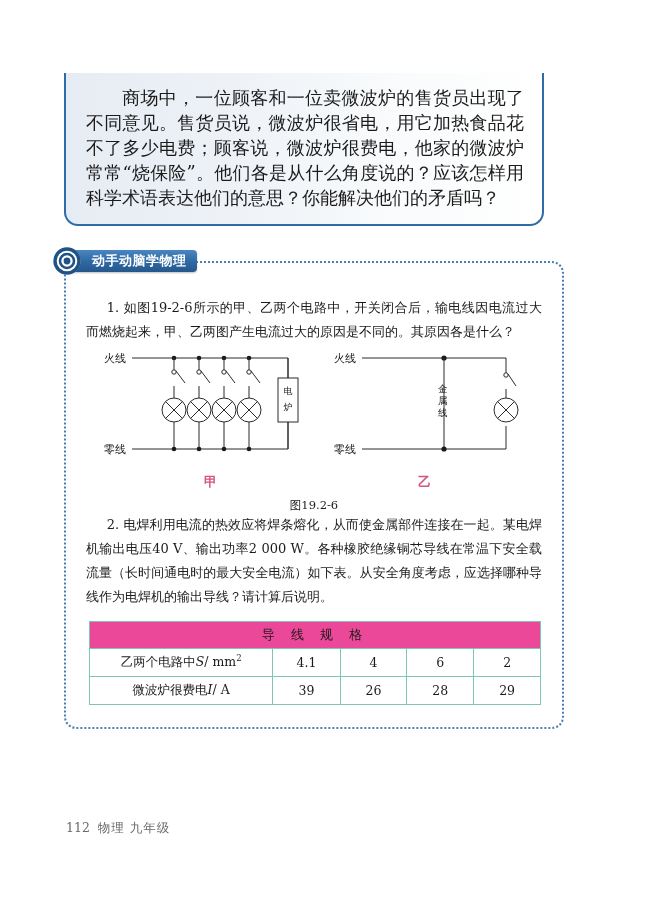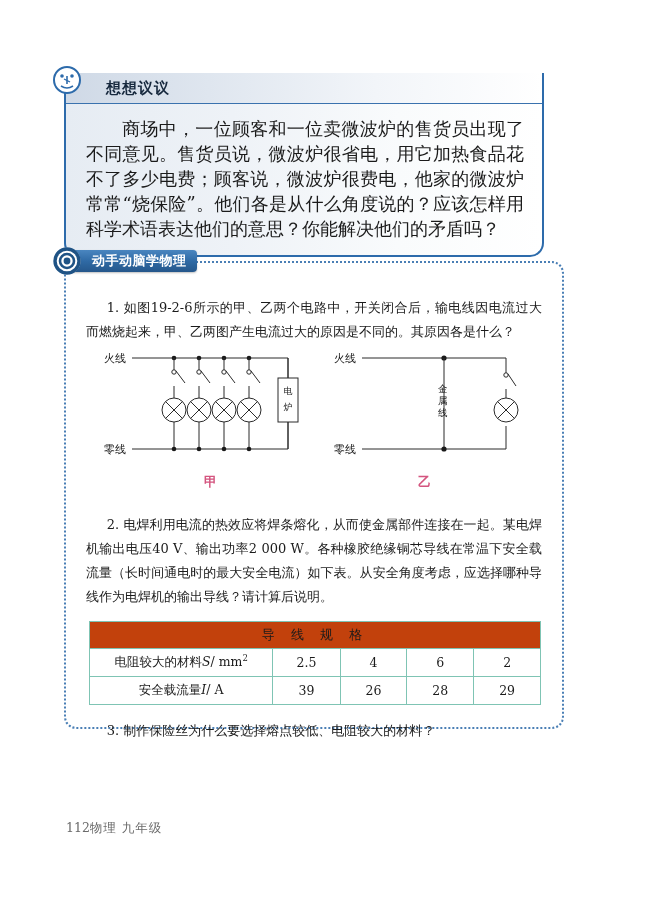--- a/index.html
+++ b/index.html
@@ -165,21 +165,21 @@
   #spec-table td, #spec-table th {
     border: 1px solid #7fc4b4;
     text-align: center;
     font-size: 12.5px;
     color: #1b1b1b;
     font-weight: normal;
     height: 27px;
     padding: 0 4px;
   }
   #spec-table .tbl-title {
-    background: #c2410c;
+    background: #ec4899;
     letter-spacing: 6px;
     font-weight: normal;
     font-size: 13px;
     height: 26px;
   }
   #spec-table .rowhead {
     width: 196px;
     text-align: center;
   }
   #spec-table .datacell { width: 64px; }
@@ -188,38 +188,27 @@
 
   
   #footer {
     position: absolute;
     left: 66px;
     top: 820px;
     font-size: 12.5px;
     color: #6a6a6a;
     font-family: "DejaVu Serif", "Liberation Serif", serif;
   }
-  #footer .pageno { margin-right: 0; }
+  #footer .pageno { margin-right: 8px; }
   #footer .subj { letter-spacing: 1px; }
 </style>
 </head>
 <body>
 
 <div id="think-box">
-  <div id="think-header">
-    <svg class="face-icon" viewBox="0 0 30 30">
-      <circle cx="15" cy="15" r="13" fill="#ffffff" stroke="#2d6bab" stroke-width="2"></circle>
-      <circle cx="10" cy="11" r="1.8" fill="#2d6bab"></circle>
-      <circle cx="20" cy="11" r="1.8" fill="#2d6bab"></circle>
-      <path d="M15 11 L15 19" stroke="#2d6bab" stroke-width="1.6" fill="none"></path>
-      <path d="M9 21 Q15 25 21 21" stroke="#2d6bab" stroke-width="1.6" fill="none"></path>
-      <path d="M12 14 L18 17" stroke="#2d6bab" stroke-width="1.3" fill="none"></path>
-    </svg>
-    <span class="title">想想议议</span>
-  </div>
   <div id="think-body"><span class="indent"></span><span>商场中，一位顾客和一位卖微波炉的售货员出现了不同意见。售货员说，微波炉很省电，用它加热食品花不了多少电费；顾客说，微波炉很费电，他家的微波炉常常“烧保险”。他们各是从什么角度说的？应该怎样用科学术语表达他们的意思？你能解决他们的矛盾吗？</span></div>
 </div>
 
 <div id="practice-section">
 
   <div id="practice-frame"></div>
 
   <div id="practice-badge-row">
     <div id="practice-badge">
       <svg class="target-icon" viewBox="0 0 30 30">
@@ -318,46 +307,46 @@
           <line x1="422" y1="26" x2="430" y2="38"></line>
           <line x1="420" y1="41" x2="420" y2="50"></line>
           <circle cx="420" cy="62" r="12"></circle>
           <line x1="411.5" y1="53.5" x2="428.5" y2="70.5"></line>
           <line x1="428.5" y1="53.5" x2="411.5" y2="70.5"></line>
         </g>
       </svg>
 
       <span class="sub-label" id="label-jia">甲</span>
       <span class="sub-label" id="label-yi">乙</span>
+      <div id="fig-caption">图19.2-6</div>
     </div>
 
     <p class="q-para"><span class="indent"></span><span>2. 电焊利用电流的热效应将焊条熔化，从而使金属部件连接在一起。某电焊机输出电压40 V、输出功率2 000 W。各种橡胶绝缘铜芯导线在常温下安全载流量（长时间通电时的最大安全电流）如下表。从安全角度考虑，应选择哪种导线作为电焊机的输出导线？请计算后说明。</span></p>
 
     <table id="spec-table">
       <tbody>
           <tr>
         <th class="tbl-title" colspan="5">导 线 规 格</th>
       </tr>
       <tr>
-        <td class="rowhead"><span>电阻较大的材料</span><span class="ital">S</span><span>/ mm</span><sup>2</sup></td>
-        <td class="datacell">2.5</td>
+        <td class="rowhead"><span>乙两个电路中</span><span class="ital">S</span><span>/ mm</span><sup>2</sup></td>
+        <td class="datacell">4.1</td>
         <td class="datacell">4</td>
         <td class="datacell">6</td>
         <td class="datacell">2</td>
       </tr>
       <tr>
-        <td class="rowhead"><span>安全载流量</span><span class="ital">I</span><span>/ A</span></td>
+        <td class="rowhead"><span>微波炉很费电</span><span class="ital">I</span><span>/ A</span></td>
         <td class="datacell">39</td>
         <td class="datacell">26</td>
         <td class="datacell">28</td>
         <td class="datacell">29</td>
       </tr>
     </tbody>
       </table>
 
-    <p class="q-para" style="margin-top:14px;"><span class="indent"></span><span>3. 制作保险丝为什么要选择熔点较低、电阻较大的材料？</span></p>
 
   </div>
 </div>
 
 <div id="footer">
   <span class="pageno">112</span><span class="subj">物理   九年级</span>
 </div>
 
 </body></html>

